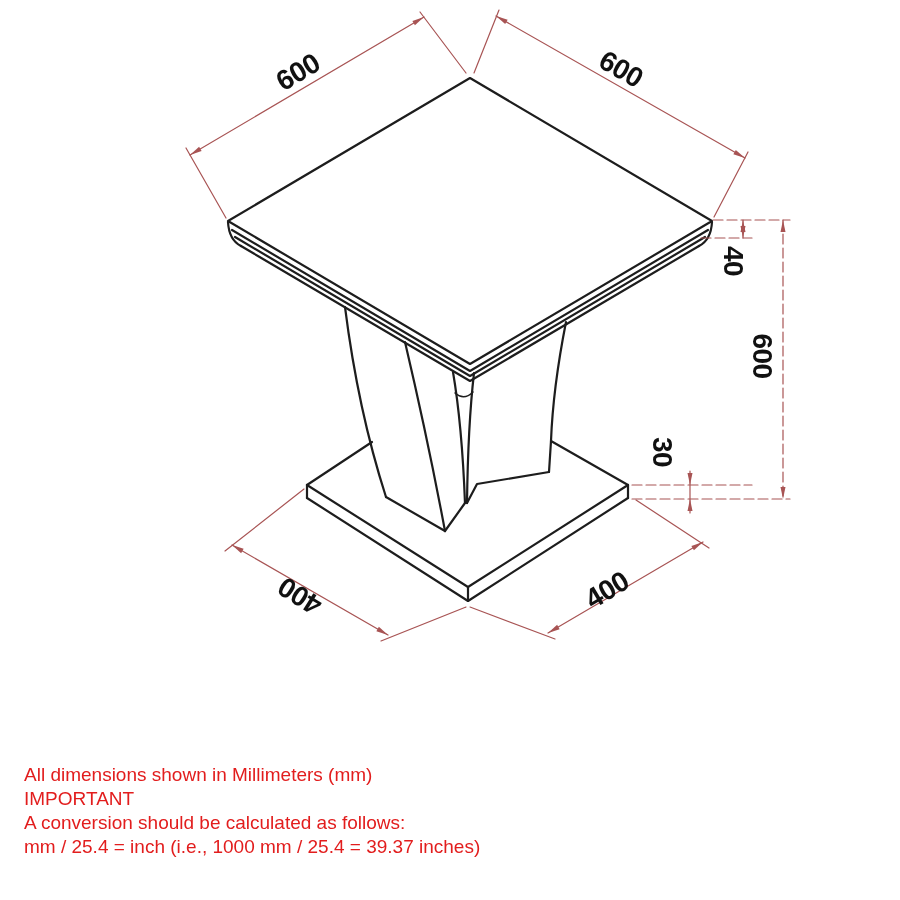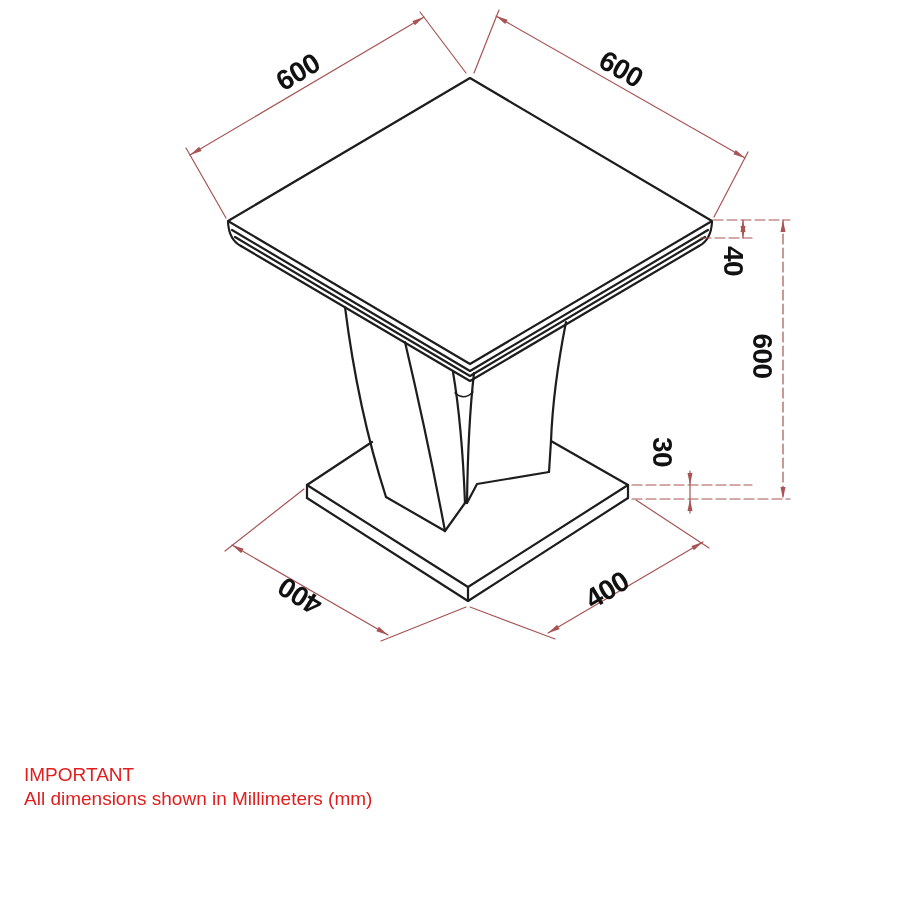--- a/index.html
+++ b/index.html
@@ -92,17 +92,19 @@
       <text x="298" y="72" transform="rotate(-30.5 298 72)" text-anchor="middle" dominant-baseline="central" fill="#111111" class="dimlabel">600</text>
       <text x="621" y="69" transform="rotate(30 621 69)" text-anchor="middle" dominant-baseline="central" fill="#111111" class="dimlabel">600</text>
       <text x="733" y="261" transform="rotate(90 733 261)" text-anchor="middle" dominant-baseline="central" fill="#111111" class="dimlabel">40</text>
       <text x="762" y="356" transform="rotate(90 762 356)" text-anchor="middle" dominant-baseline="central" fill="#111111" class="dimlabel">600</text>
       <text x="662" y="452" transform="rotate(90 662 452)" text-anchor="middle" dominant-baseline="central" fill="#111111" class="dimlabel">30</text>
       <text x="300" y="596" transform="rotate(212 300 596)" text-anchor="middle" dominant-baseline="central" fill="#111111" class="dimlabel">400</text>
       <text x="607" y="590" transform="rotate(-31 607 590)" text-anchor="middle" dominant-baseline="central" fill="#111111" class="dimlabel">400</text>
     </svg>
 
   <div class="notes">
+    <div class="notes-line">All dimensions shown in Millimeters (mm)</div>
     <div class="notes-line">IMPORTANT</div>
-    <div class="notes-line">All dimensions shown in Millimeters (mm)</div>
+    <div class="notes-line">A conversion should be calculated as follows:</div>
+    <div class="notes-line">mm / 25.4 = inch (i.e., 1000 mm / 25.4 = 39.37 inches)</div>
   </div>
 
 </div>
 
 </body></html>

